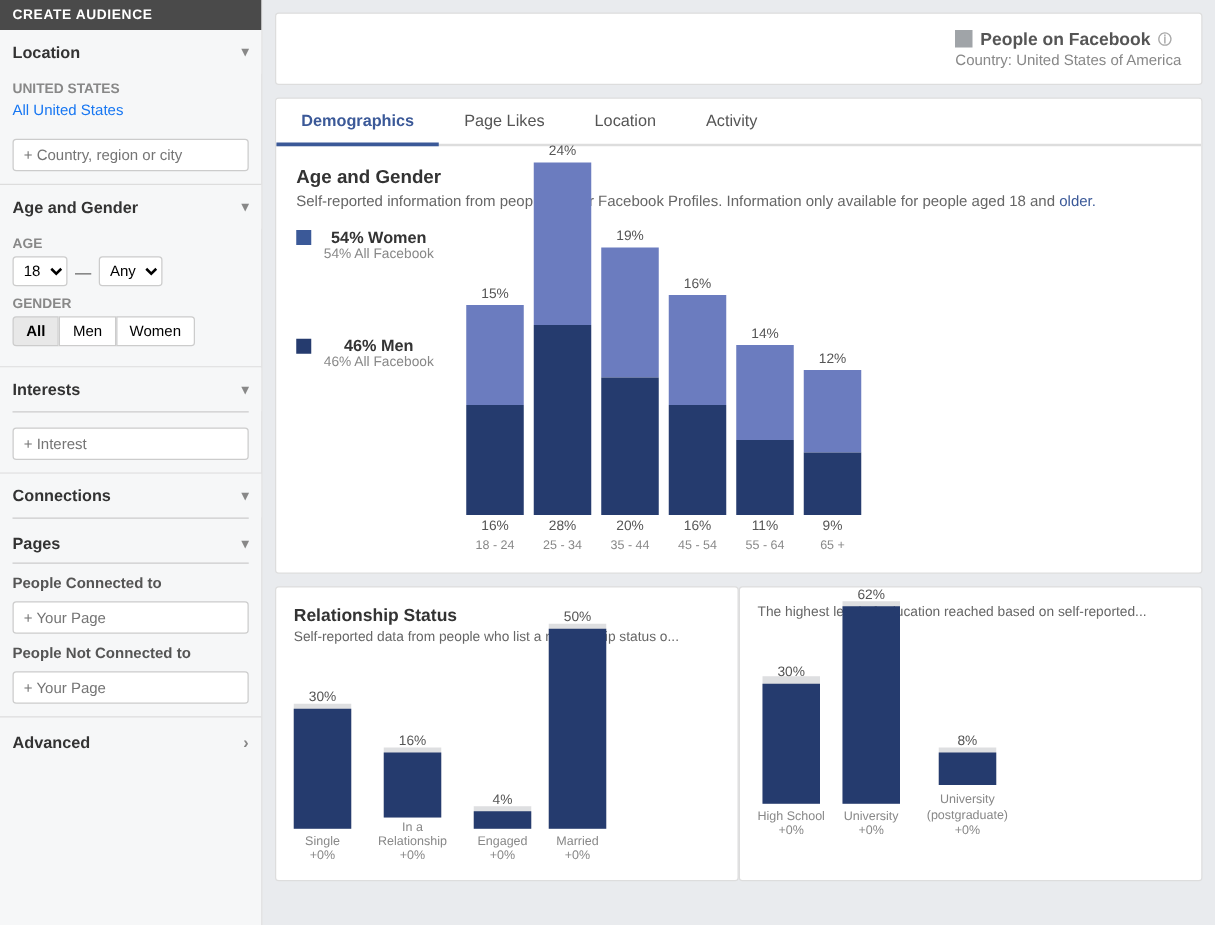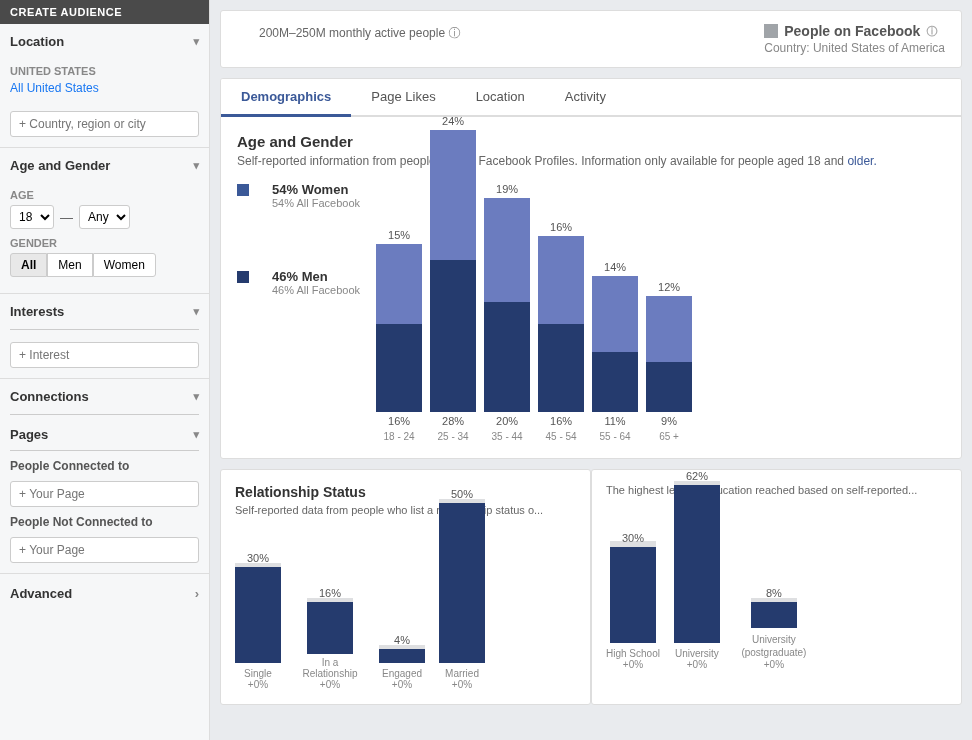--- a/index.html
+++ b/index.html
@@ -54,21 +54,21 @@
     .tabs-card .tabs-bar { border-radius: 0; }
 
     
     .section-block { padding: 16px; }
     .section-title { font-size: 15px; font-weight: bold; color: #333; margin-bottom: 4px; }
     .section-subtitle { font-size: 12px; color: #666; margin-bottom: 14px; }
     .section-subtitle a { color: #3b5998; text-decoration: none; }
 
     .age-gender-chart { display: flex; gap: 16px; align-items: flex-start; }
     .legend-col { min-width: 120px; }
-    .legend-item { display: flex; align-items: flex-start; gap: 23px; margin-bottom: 20px; }
+    .legend-item { display: flex; align-items: flex-start; gap: 10px; margin-bottom: 20px; text-align: center; }
     .legend-dot { width: 12px; height: 12px; margin-top: 2px; flex-shrink: 0; }
     .legend-dot.women { background: #3b5998; }
     .legend-dot.men { background: #253b6e; }
     .legend-text { font-size: 12px; }
     .legend-pct { font-weight: bold; font-size: 13px; }
     .legend-sub { color: #888; font-size: 11px; }
 
     .bars-area { flex: 1; }
 
     
@@ -158,24 +158,20 @@
       <span>Advanced</span>
       <span class="advanced-arrow">›</span>
     </div>
   </div>
 
   <div class="main-content">
 
     <div class="audience-header">
       <div class="audience-title">
         <div style="display:flex;flex-direction:column;">
-          <div class="audience-count" style="margin-left:22px;">
-            <span>200M–250M monthly active people</span>
-            <span class="info-icon"> ⓘ</span>
-          </div>
         </div>
       </div>
       <div class="people-on-fb">
         <div class="people-on-fb-title">
           <div class="fb-color-box"></div>
           <span>People on Facebook</span>
           <span style="color:#aaa;font-size:11px;">ⓘ</span>
         </div>
         <div class="people-on-fb-sub">Country: United States of America</div>
       </div>

